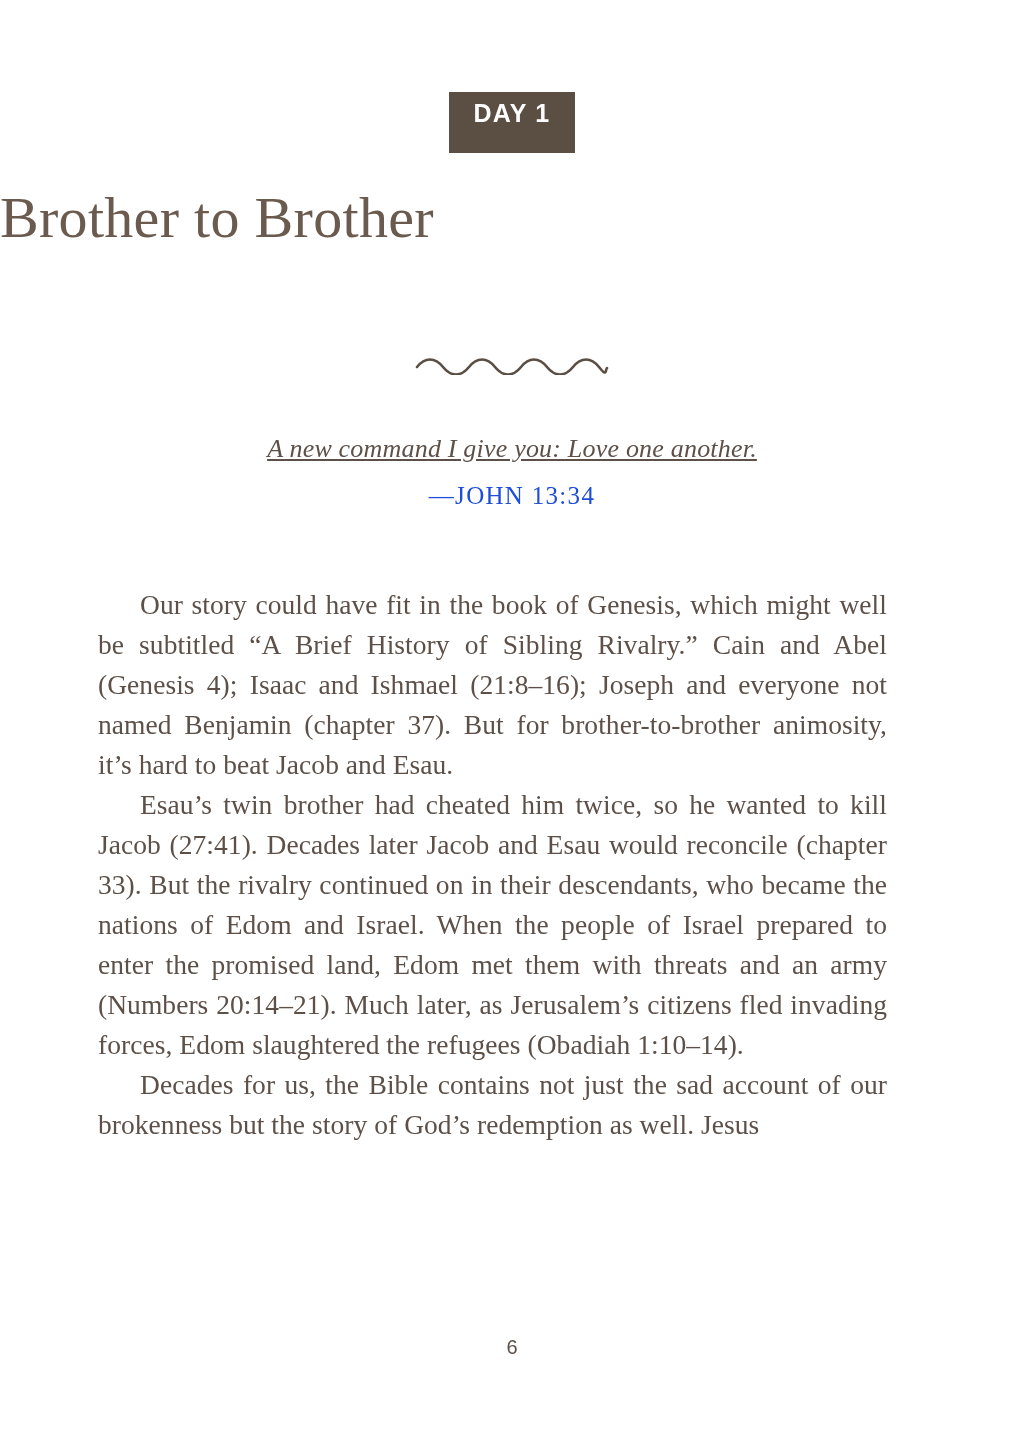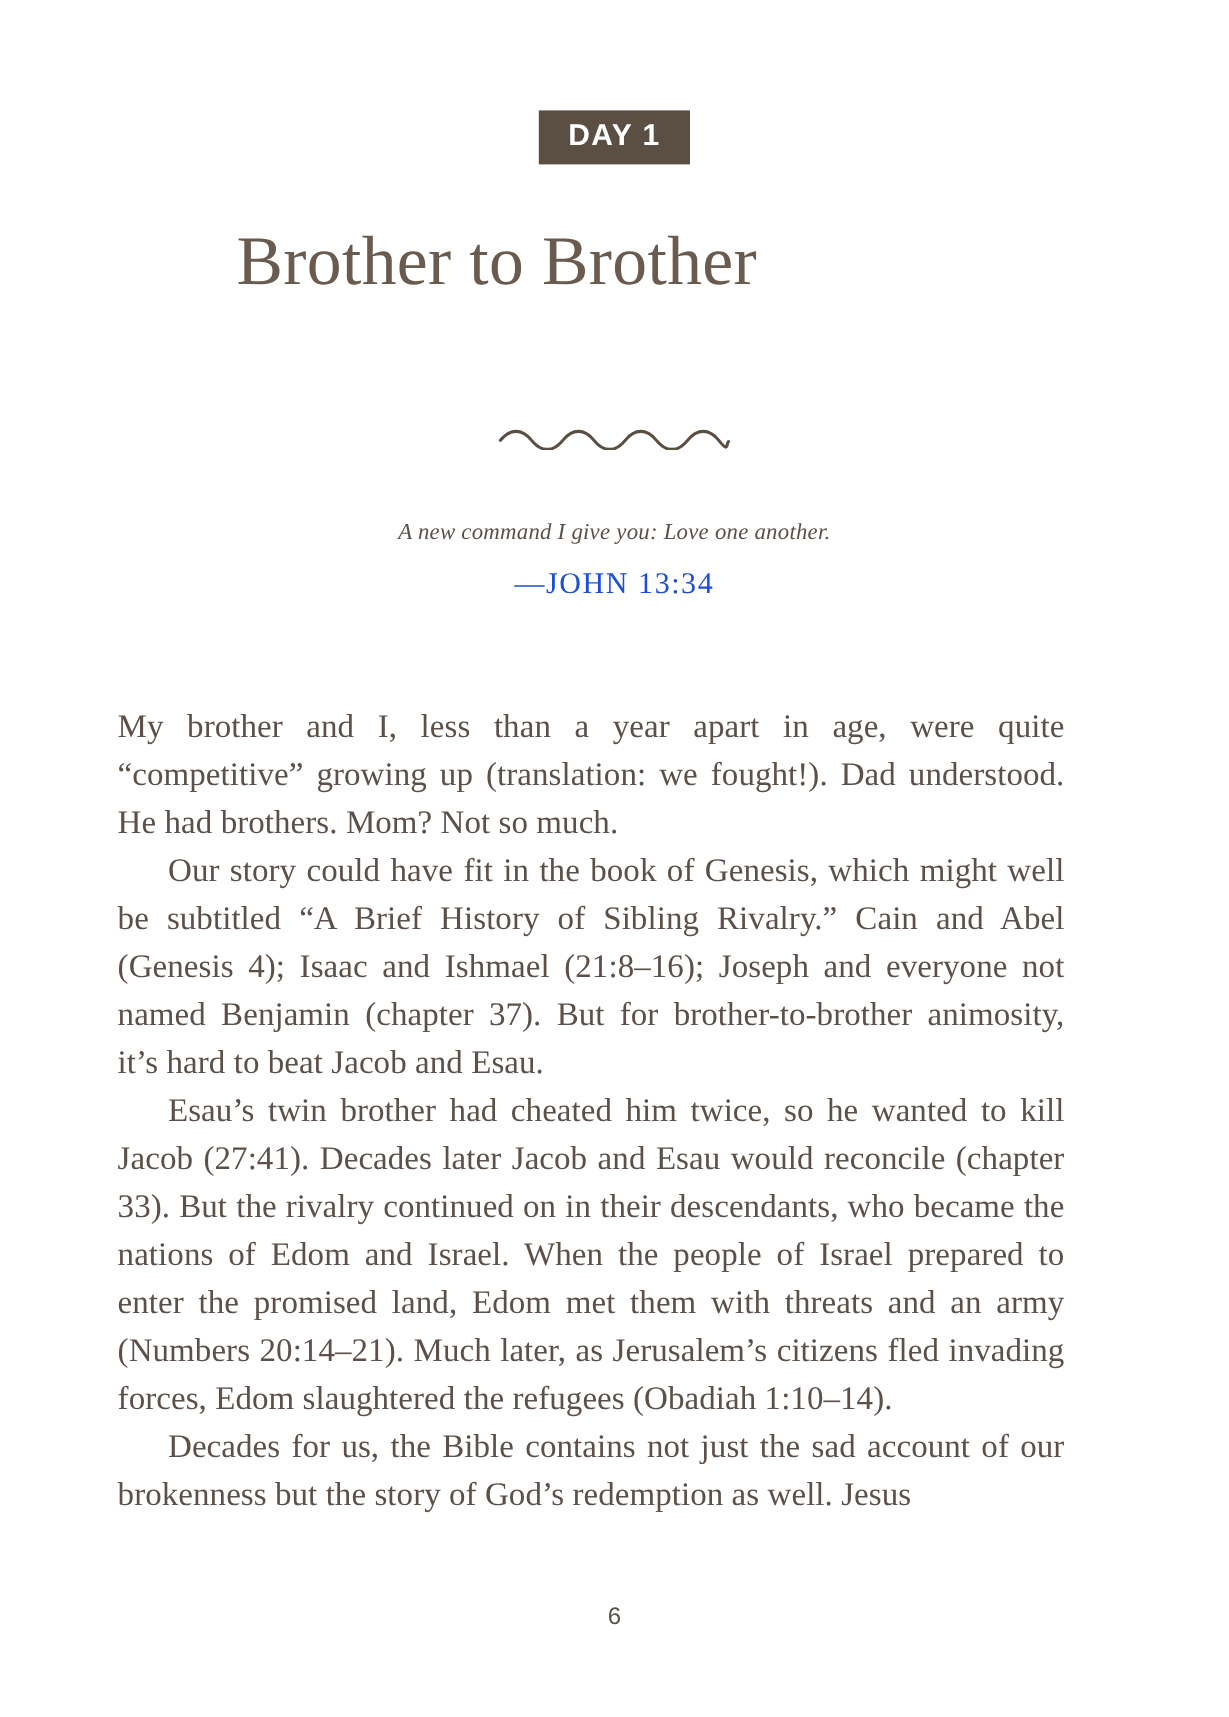--- a/index.html
+++ b/index.html
@@ -34,32 +34,32 @@
     text-align: center;
   }
   .day-badge {
     display: inline-block;
     background: #5b4e43;
     color: #ffffff;
     font-family: "Liberation Sans", sans-serif;
     font-weight: bold;
     font-size: 25px;
     letter-spacing: 1.2px;
-    padding: 9px 25px 11px 25px;
+    padding: 9px 25px 27px 25px;
     line-height: 1;
     vertical-align: top;
   }
 
   
   .title-block {
     position: absolute;
     left: 0;
     top: 188px;
     width: 828px;
-    text-align: center;
+    text-align: left;
   }
   .chapter-title {
     font-family: "Liberation Serif", serif;
     font-size: 58px;
     font-weight: normal;
     color: #6b5b4e;
     letter-spacing: 0.3px;
     line-height: 1.05;
     margin: 0;
     padding: 0;
@@ -88,24 +88,25 @@
   .epigraph-block {
     position: absolute;
     left: 0;
     top: 432px;
     width: 1024px;
     text-align: center;
   }
   .epigraph-text {
     font-family: "Liberation Serif", serif;
     font-style: italic;
-    font-size: 19px;
+    font-size: 26px;
     color: #5d5048;
     letter-spacing: 0.2px;
     line-height: 1.3;
+    text-decoration: underline;
   }
   .epigraph-source {
     font-family: "Liberation Serif", serif;
     font-size: 25px;
     color: #1d4ed8;
     letter-spacing: 1.3px;
     margin-top: 16px;
   }
 
   
@@ -162,21 +163,20 @@
       <path d="M3 12 C 11 2, 21 2, 29 12 S 47 22, 55 12 S 73 2, 81 12 S 99 22, 107 12 S 125 2, 133 12 S 151 22, 159 12 S 177 2, 185 12 S 191 16, 193 13" fill="none" stroke="#5b4e43" stroke-width="2.6" stroke-linecap="round"></path>
     </svg>
   </div>
 
   <div class="epigraph-block">
     <div class="epigraph-text">A new command I give you: Love one another.</div>
     <div class="epigraph-source">—JOHN 13:34</div>
   </div>
 
   <div class="body-copy">
-    <p>My brother and I, less than a year apart in age, were quite “competitive” growing up (translation: we fought!). Dad understood. He had brothers. Mom? Not so much.</p>
     <p class="indent">Our story could have fit in the book of Genesis, which might well be subtitled “A Brief History of Sibling Rivalry.” Cain and Abel (Genesis 4); Isaac and Ishmael (21:8–16); Joseph and everyone not named Benjamin (chapter 37). But for brother-to-brother animosity, it’s hard to beat Jacob and Esau.</p>
     <p class="indent">Esau’s twin brother had cheated him twice, so he wanted to kill Jacob (27:41). Decades later Jacob and Esau would reconcile (chapter 33). But the rivalry continued on in their descendants, who became the nations of Edom and Israel. When the people of Israel prepared to enter the promised land, Edom met them with threats and an army (Numbers 20:14–21). Much later, as Jerusalem’s citizens fled invading forces, Edom slaughtered the refugees (Obadiah 1:10–14).</p>
     <p class="indent">Decades for us, the Bible contains not just the sad account of our brokenness but the story of God’s redemption as well. Jesus</p>
   </div>
 
   <div class="folio">6</div>
 
 </div>
 
 </body></html>

